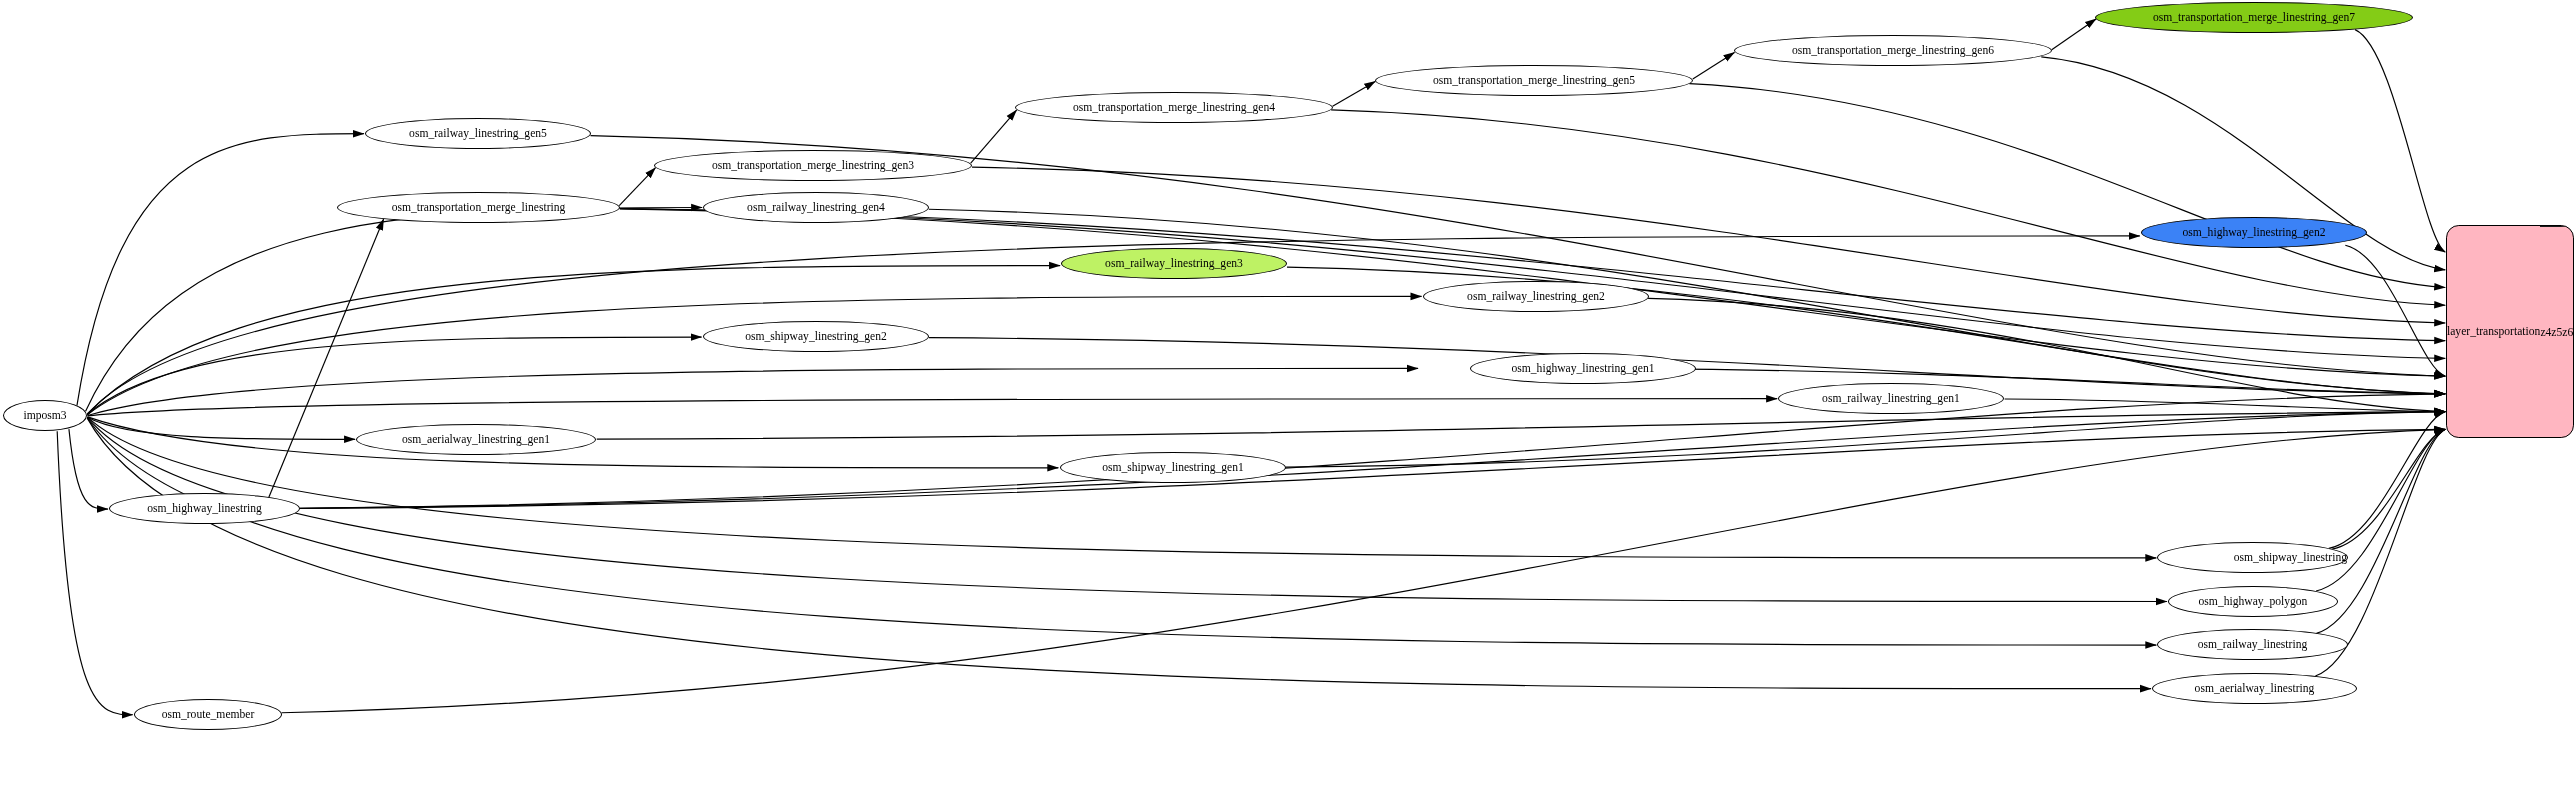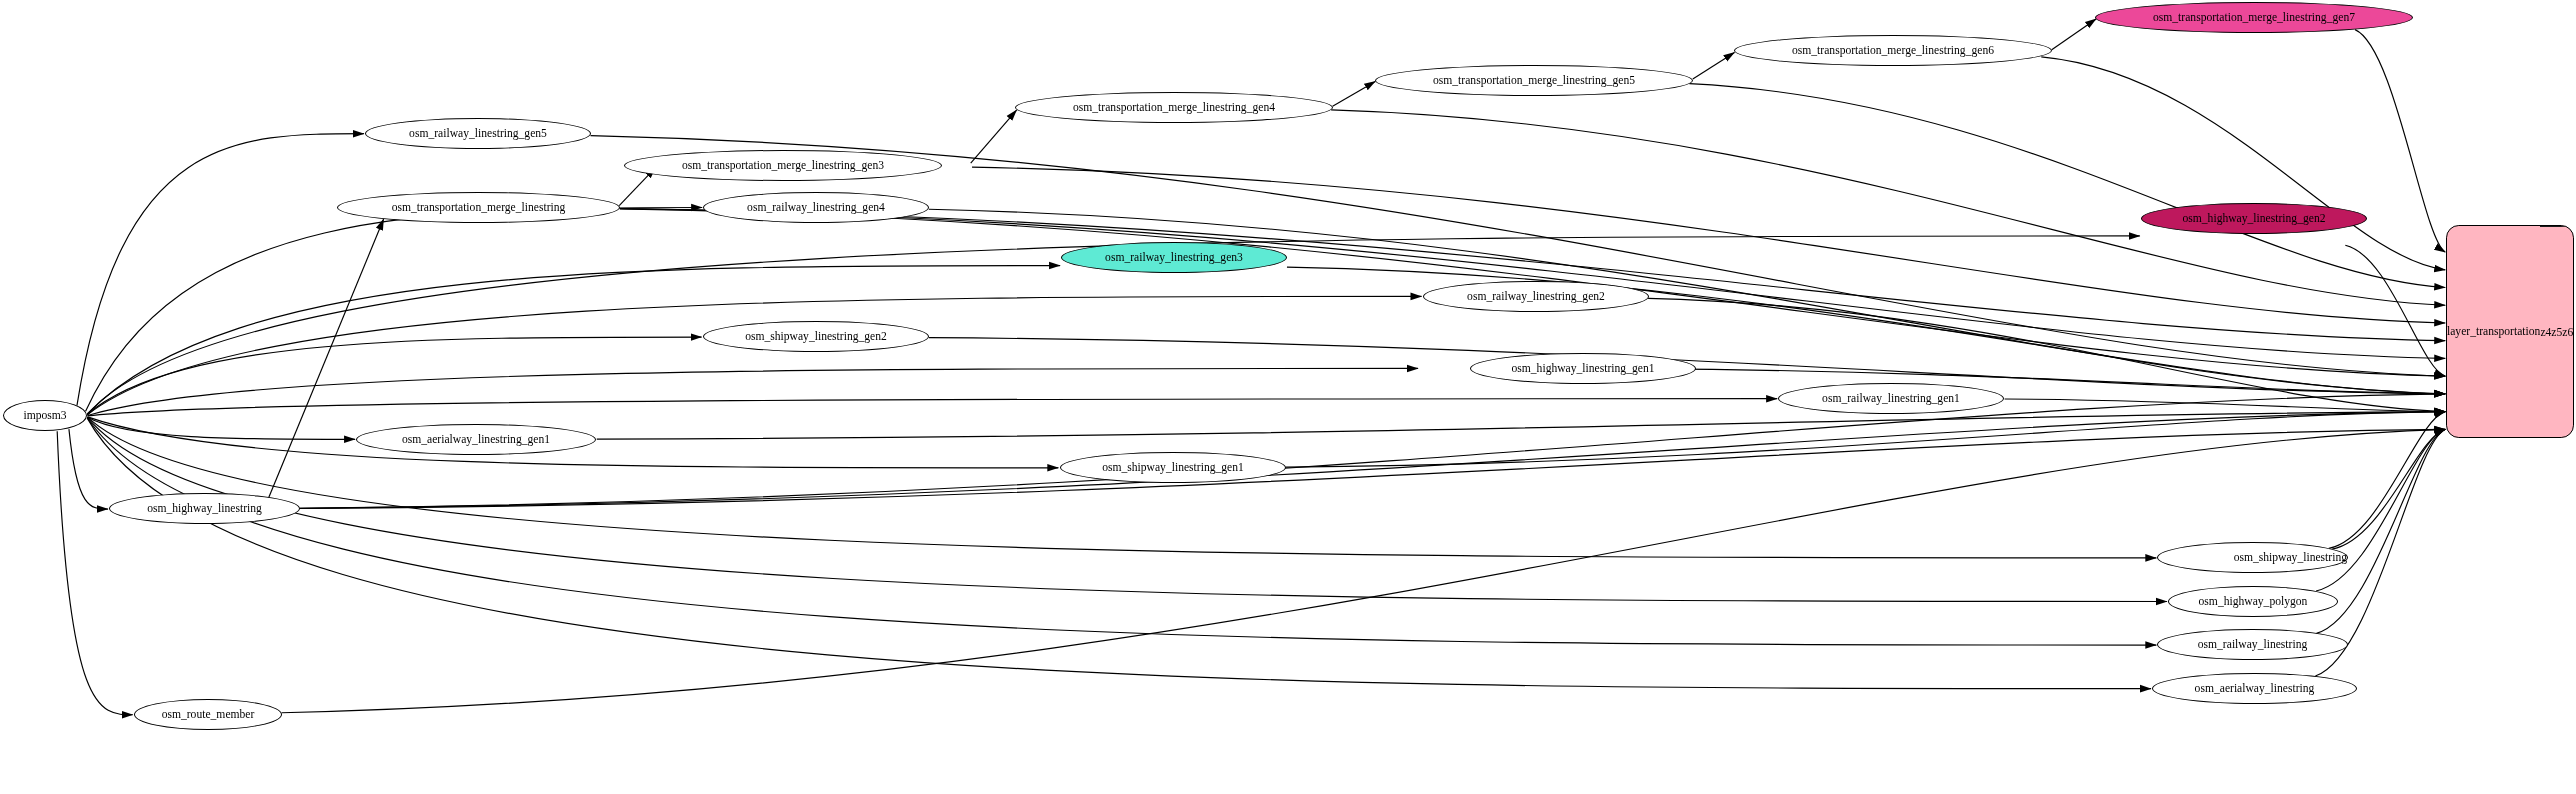--- a/index.html
+++ b/index.html
@@ -105,45 +105,45 @@
       <path d="M3984.4718315479813,1163.2445146085024 C4085.0595073513896,1129.2849534398222 4152.117957886995,764.2196708765101 4208,738.75" fill="none" stroke="#000000" stroke-width="2" marker-end="url(#arrow)"></path>
       <path d="M3985.7156736178745,1016.9934297929722 C4085.743620489831,994.7339554095344 4152.428918404468,755.4446057875783 4208,738.75" fill="none" stroke="#000000" stroke-width="2" marker-end="url(#arrow)"></path>
       <path d="M484.5737801264373,1226.5825775024387 C2160.1155790695407,1187.5559713022435 3277.143445031609,768.0199546501464 4208,738.75" fill="none" stroke="#000000" stroke-width="2" marker-end="url(#arrow)"></path>
     </svg>
     <div class="gnode" style="left: 3.1px; top: 400px; width: 84px; height: 31px; background: rgb(255, 255, 255); border-color: rgb(0, 0, 0);">
       <span>imposm3</span>
     </div>
     <div class="gnode" style="left: 365px; top: 118px; width: 226px; height: 31px; background: rgb(255, 255, 255); border-color: rgb(0, 0, 0);">
       <span>osm_railway_linestring_gen5</span>
     </div>
-    <div class="gnode" style="left: 624px; top: 150px; width: 318px; height: 31px; background: rgb(255, 255, 255); border-color: rgb(0, 0, 0);">
+    <div class="gnode" style="left: 654px; top: 150px; width: 318px; height: 31px; background: rgb(255, 255, 255); border-color: rgb(0, 0, 0);">
       <span>osm_transportation_merge_linestring_gen3</span>
     </div>
     <div class="gnode" style="left: 337px; top: 192px; width: 283px; height: 31px; background: rgb(255, 255, 255); border-color: rgb(0, 0, 0);">
       <span>osm_transportation_merge_linestring</span>
     </div>
     <div class="gnode" style="left: 703px; top: 192px; width: 226px; height: 31px; background: rgb(255, 255, 255); border-color: rgb(0, 0, 0);">
       <span>osm_railway_linestring_gen4</span>
     </div>
     <div class="gnode" style="left: 1015px; top: 92px; width: 318px; height: 31px; background: rgb(255, 255, 255); border-color: rgb(0, 0, 0);">
       <span>osm_transportation_merge_linestring_gen4</span>
     </div>
     <div class="gnode" style="left: 1375px; top: 65px; width: 318px; height: 31px; background: rgb(255, 255, 255); border-color: rgb(0, 0, 0); align-items: center;">
       <span>osm_transportation_merge_linestring_gen5</span>
     </div>
     <div class="gnode" style="left: 1734px; top: 35px; width: 318px; height: 31px; background: rgb(255, 255, 255); border-color: rgb(0, 0, 0);">
       <span>osm_transportation_merge_linestring_gen6</span>
     </div>
-    <div class="gnode" style="left: 2095px; top: 1.7px; width: 318px; height: 31px; background: #ec4899; border-color: rgb(0, 0, 0);">
+    <div class="gnode" style="left: 2095px; top: 1.7px; width: 318px; height: 31px; background: #84cc16; border-color: rgb(0, 0, 0);">
       <span>osm_transportation_merge_linestring_gen7</span>
     </div>
-    <div class="gnode" style="left: 2141px; top: 203px; width: 226px; height: 31px; background: #be185d; border-color: rgb(0, 0, 0);">
+    <div class="gnode" style="left: 2141px; top: 217px; width: 226px; height: 31px; background: #3b82f6; border-color: rgb(0, 0, 0);">
       <span>osm_highway_linestring_gen2</span>
     </div>
-    <div class="gnode" style="left: 1061px; top: 242px; width: 226px; height: 31px; background: #5eead4; border-color: rgb(0, 0, 0);">
+    <div class="gnode" style="left: 1061px; top: 248px; width: 226px; height: 31px; background: #bef264; border-color: rgb(0, 0, 0);">
       <span>osm_railway_linestring_gen3</span>
     </div>
     <div class="gnode" style="left: 1423px; top: 281px; width: 226px; height: 31px; background: rgb(255, 255, 255); border-color: rgb(0, 0, 0);">
       <span>osm_railway_linestring_gen2</span>
     </div>
     <div class="gnode" style="left: 703px; top: 321px; width: 226px; height: 31px; background: rgb(255, 255, 255); border-color: rgb(0, 0, 0);">
       <span>osm_shipway_linestring_gen2</span>
     </div>
     <div class="gnode" style="left: 1470px; top: 353px; width: 226px; height: 31px; background: rgb(255, 255, 255); border-color: rgb(0, 0, 0);">
       <span>osm_highway_linestring_gen1</span>

